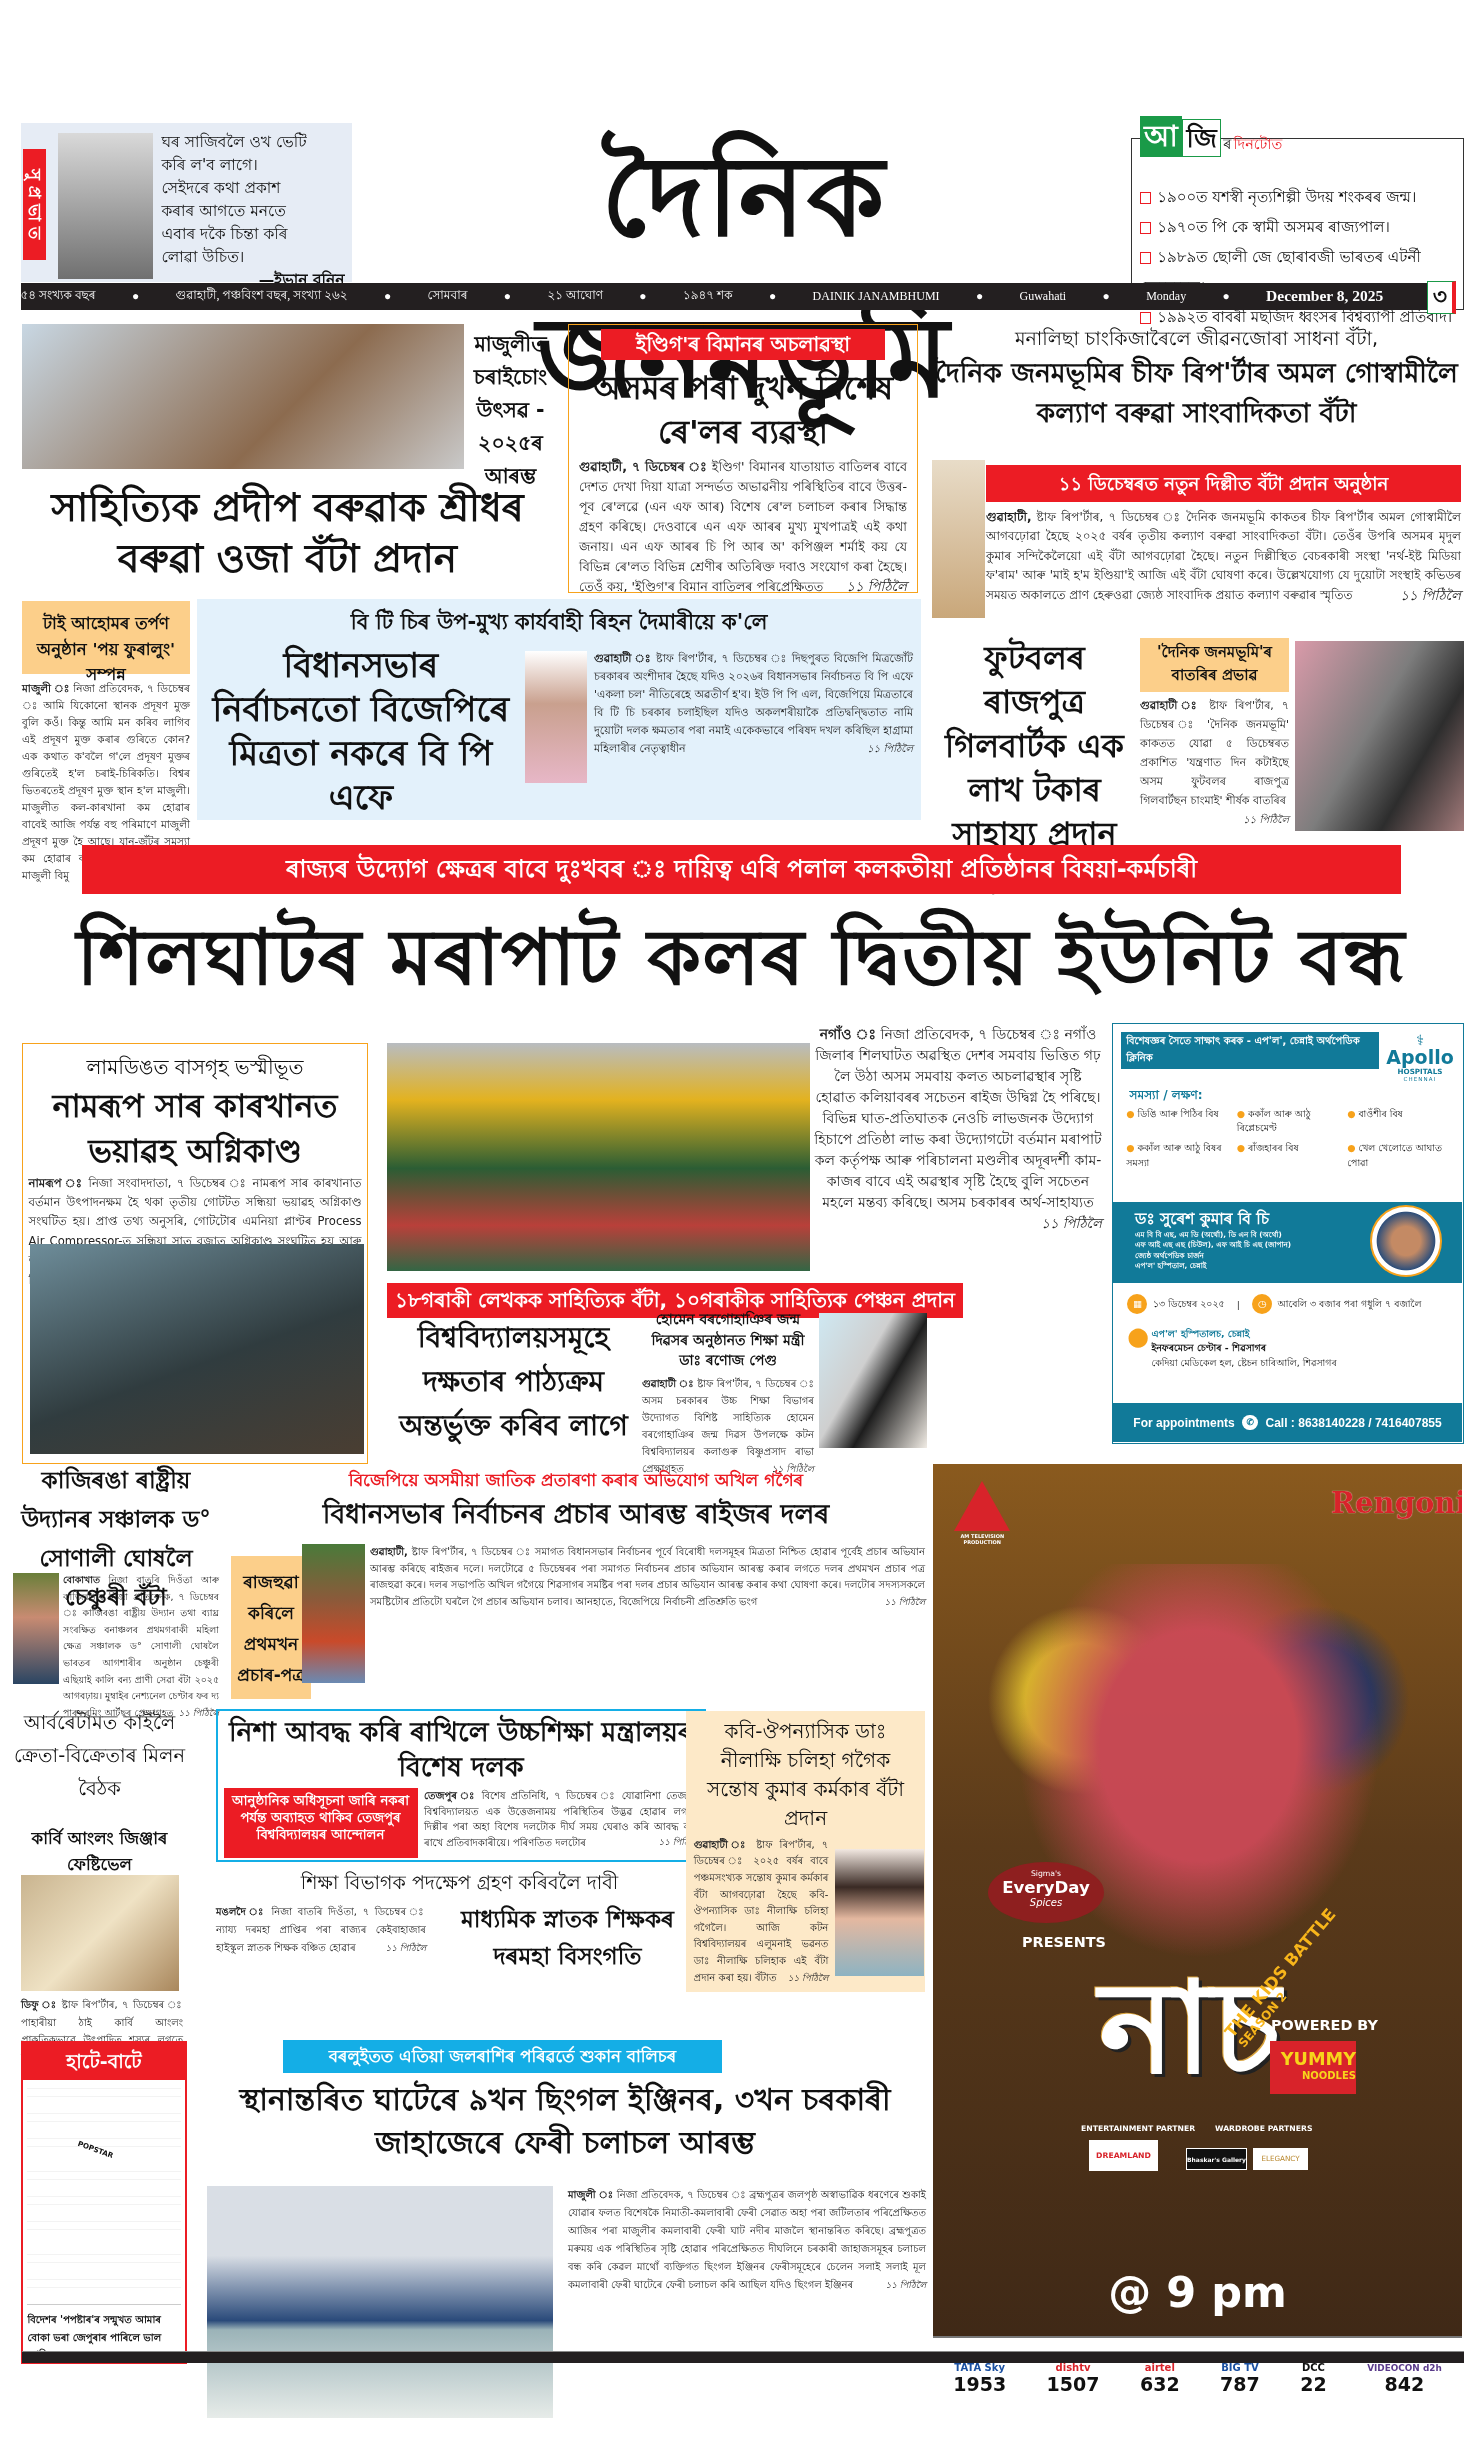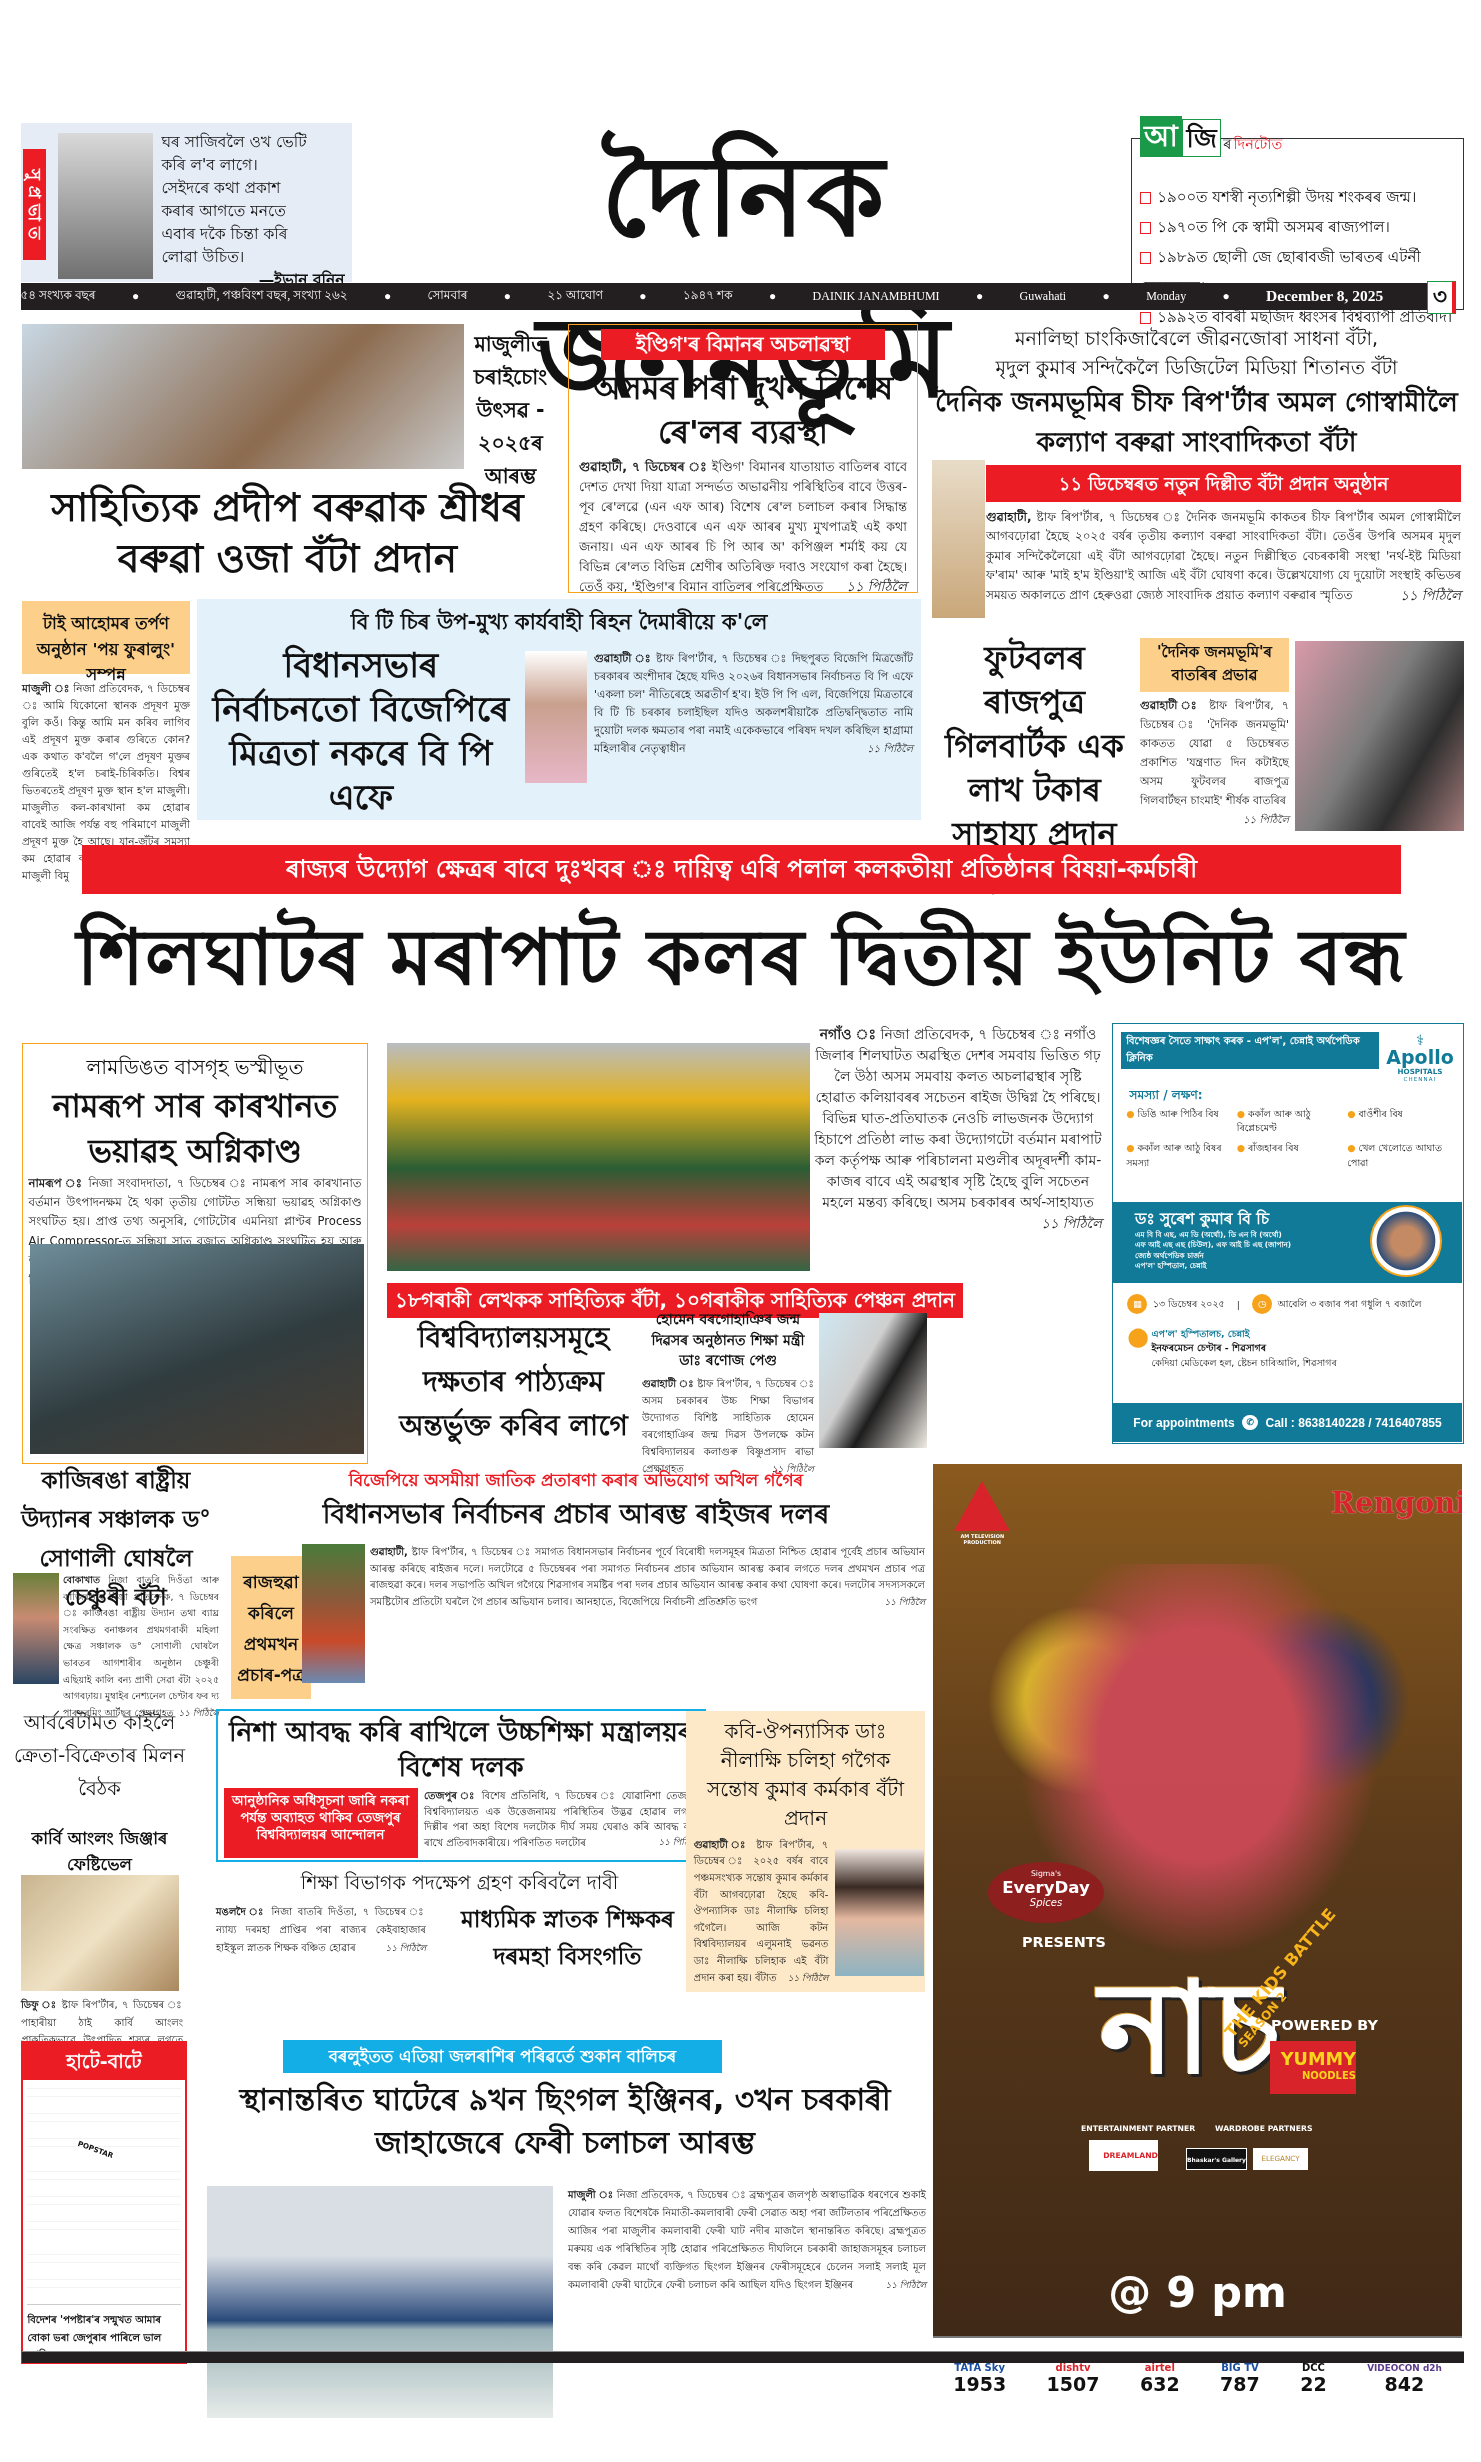--- a/index.html
+++ b/index.html
@@ -73,21 +73,20 @@
 <div class="abs cap" style="left:22px;top:482px;width:531px;font-size:39px;line-height:51px">সাহিত্যিক প্ৰদীপ বৰুৱাক শ্ৰীধৰ বৰুৱা ওজা বঁটা প্ৰদান</div>
 
 <div class="abs" style="left:568px;top:324px;width:350px;height:269px;border:1.7px solid #f7a21b;padding:4.4px 10px">
   <div style="background:#ec1c24;color:#fff;text-align:center;font-weight:bold;font-size:20px;line-height:31px;margin:0 22px">ইণ্ডিগ'ৰ বিমানৰ অচলাৱস্থা</div>
   <div class="cap" style="font-size:32px;line-height:44px;margin:5.5px 5.5px 3.3px">অসমৰ পৰা দুখন বিশেষ ৰে'লৰ ব্যৱস্থা</div>
   <div class="bt" style="font-size:12.7px;line-height:20px"><b>গুৱাহাটী, ৭ ডিচেম্বৰ ঃ</b> <span>ইণ্ডিগ' বিমানৰ যাতায়াত বাতিলৰ বাবে দেশত দেখা দিয়া যাত্ৰা সন্দৰ্ভত অভাৱনীয় পৰিস্থিতিৰ বাবে উত্তৰ-পূব ৰে'লৱে (এন এফ আৰ) বিশেষ ৰে'ল চলাচল কৰাৰ সিদ্ধান্ত গ্ৰহণ কৰিছে। দেওবাৰে এন এফ আৰৰ মুখ্য মুখপাত্ৰই এই কথা জনায়। এন এফ আৰৰ চি পি আৰ অ' কপিঞ্জল শৰ্মাই কয় যে বিভিন্ন ৰে'লত বিভিন্ন শ্ৰেণীৰ অতিৰিক্ত দবাও সংযোগ কৰা হৈছে। তেওঁ কয়, 'ইণ্ডিগ'ৰ বিমান বাতিলৰ পৰিপ্ৰেক্ষিতত</span> <span class="cont">১১ পিঠিলৈ</span></div>
 </div>
 
 <div class="abs" style="left:931px;top:324px;width:531px">
   <div class="cap" style="font-size:19px;line-height:29px;font-weight:normal">মনালিছা চাংকিজাৰৈলে জীৱনজোৰা সাধনা বঁটা,</div>
-  <div class="cap" style="font-size:19px;line-height:29px;font-weight:normal">মৃদুল কুমাৰ সন্দিকৈলৈ ডিজিটেল মিডিয়া শিতানত বঁটা</div>
   <div class="cap" style="font-size:26.6px;line-height:40px">দৈনিক জনমভূমিৰ চীফ ৰিপ'ৰ্টাৰ অমল গোস্বামীলৈ কল্যাণ বৰুৱা সাংবাদিকতা বঁটা</div>
 </div>
 <div class="abs ph" style="left:932px;top:460px;width:53px;height:158px;background:linear-gradient(#e8dcc8,#c9a77a)"></div>
 <div class="abs red" style="left:986px;top:465px;width:475px;height:37px;font-size:18px;font-weight:bold;text-align:center;line-height:37px">১১ ডিচেম্বৰত নতুন দিল্লীত বঁটা প্ৰদান অনুষ্ঠান</div>
 <div class="abs bt" style="left:986px;top:508px;width:475px;font-size:12px;line-height:19.4px"><b>গুৱাহাটী,</b> <span>ষ্টাফ ৰিপ'ৰ্টাৰ, ৭ ডিচেম্বৰ ঃ দৈনিক জনমভূমি কাকতৰ চীফ ৰিপ'ৰ্টাৰ অমল গোস্বামীলৈ আগবঢ়োৱা হৈছে ২০২৫ বৰ্ষৰ তৃতীয় কল্যাণ বৰুৱা সাংবাদিকতা বঁটা। তেওঁৰ উপৰি অসমৰ মৃদুল কুমাৰ সন্দিকৈলৈয়ো এই বঁটা আগবঢ়োৱা হৈছে। নতুন দিল্লীস্থিত বেচৰকাৰী সংস্থা 'নৰ্থ-ইষ্ট মিডিয়া ফ'ৰাম' আৰু 'মাই হ'ম ইণ্ডিয়া'ই আজি এই বঁটা ঘোষণা কৰে। উল্লেখযোগ্য যে দুয়োটা সংস্থাই কভিডৰ সময়ত অকালতে প্ৰাণ হেৰুওৱা জ্যেষ্ঠ সাংবাদিক প্ৰয়াত কল্যাণ বৰুৱাৰ স্মৃতিত</span> <span class="cont">১১ পিঠিলৈ</span></div>
 
 <div class="abs" style="left:22px;top:601px;width:168px;height:73px;background:#fccf8a;font-weight:bold;font-size:16.6px;line-height:25.5px;text-align:center;padding:10px 4.4px">টাই আহোমৰ তৰ্পণ অনুষ্ঠান 'পয় ফুৰালুং' সম্পন্ন</div>
 <div class="abs bt" style="left:22px;top:680px;width:168px;font-size:10.5px;line-height:17px"><b>মাজুলী ঃ</b> <span>নিজা প্ৰতিবেদক, ৭ ডিচেম্বৰ ঃ আমি যিকোনো স্থানক প্ৰদূষণ মুক্ত বুলি কওঁ। কিন্তু আমি মন কৰিব লাগিব এই প্ৰদূষণ মুক্ত কৰাৰ গুৰিতে কোন? এক কথাত ক'বলৈ গ'লে প্ৰদূষণ মুক্তৰ গুৰিতেই হ'ল চৰাই-চিৰিকতি। বিশ্বৰ ভিতৰতেই প্ৰদূষণ মুক্ত স্থান হ'ল মাজুলী। মাজুলীত কল-কাৰখানা কম হোৱাৰ বাবেই আজি পৰ্যন্ত বহু পৰিমাণে মাজুলী প্ৰদূষণ মুক্ত হৈ আছে। যান-জঁটৰ সমস্যা কম হোৱাৰ বাবে শব্দ প্ৰদূষণৰ পৰাও মাজুলী বিমু</span> <span class="cont" style="font-size:10px">১১ পিঠিলৈ</span></div>
 
 <div class="abs" style="left:197px;top:599px;width:724px;height:221px;background:#e3f1fb">
@@ -231,21 +230,21 @@
   <div class="abs" style="left:288px;top:565px;transform:rotate(-50deg);transform-origin:left top;color:#f7b51b;font-weight:bold">
     <div style="font-size:16.6px">THE KIDS BATTLE</div>
     <div style="font-size:12px">SEASON 2</div>
   </div>
   <div class="abs" style="left:338px;top:553px;font-size:14.4px;font-weight:bold">POWERED BY</div>
   <div class="abs" style="left:337px;top:577px;width:86px;height:53px;background:#d8232a;text-align:right;color:#f7d51b;font-weight:bold;padding-top:6.6px">
     <div style="font-size:17.7px;line-height:22px">YUMMY</div>
     <div style="font-size:10px">NOODLES</div>
   </div>
   <div class="abs" style="left:148px;top:660px;font-size:7.7px;font-weight:bold">ENTERTAINMENT PARTNER</div>
-  <div class="abs" style="left:156px;top:676px;width:69px;height:31px;background:#fff;color:#d8232a;font-size:7.7px;font-weight:bold;text-align:right;line-height:31px">DREAMLAND</div>
+  <div class="abs" style="left:156px;top:676px;width:69px;height:31px;background:#fff;color:#d8232a;font-size:7.7px;font-weight:bold;text-align:center;line-height:31px">DREAMLAND</div>
   <div class="abs" style="left:282px;top:660px;font-size:7.7px;font-weight:bold">WARDROBE PARTNERS</div>
   <div class="abs" style="left:253px;top:684px;width:61px;height:22px;background:#111;color:#fff;font-size:6px;font-weight:bold;text-align:center;line-height:22px;border:0.6px solid #fff">Bhaskar's Gallery</div>
   <div class="abs" style="left:320px;top:684px;width:55px;height:22px;background:#fff;color:#b8862b;font-size:7.2px;text-align:center;line-height:22px">ELEGANCY</div>
   <div class="abs" style="left:0;top:803px;width:529px;text-align:center;font-size:43px;font-weight:bold;line-height:50px">@ 9 pm</div>
   <div class="abs" style="left:0;top:872px;width:529px;height:83px;background:#fff;display:flex;justify-content:space-around;align-items:center;color:#111;border-top:2.2px solid #777">
     <div style="text-align:center">
         <div style="color:#1a4fa0;font-weight:bold;font-size:10px">TATA Sky</div>
         <div style="font-weight:bold;font-size:19px">1953</div>
       </div>
     <div style="text-align:center">

